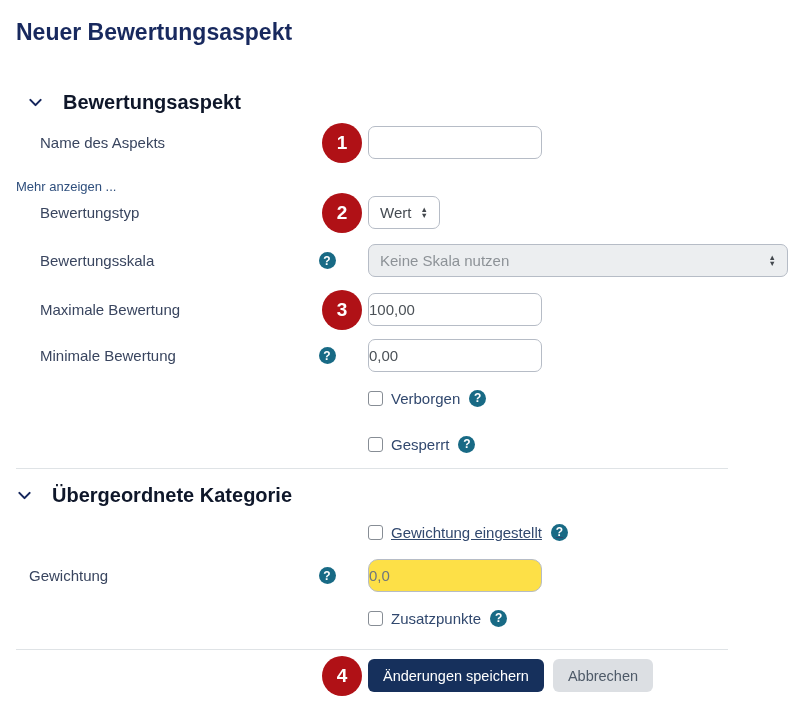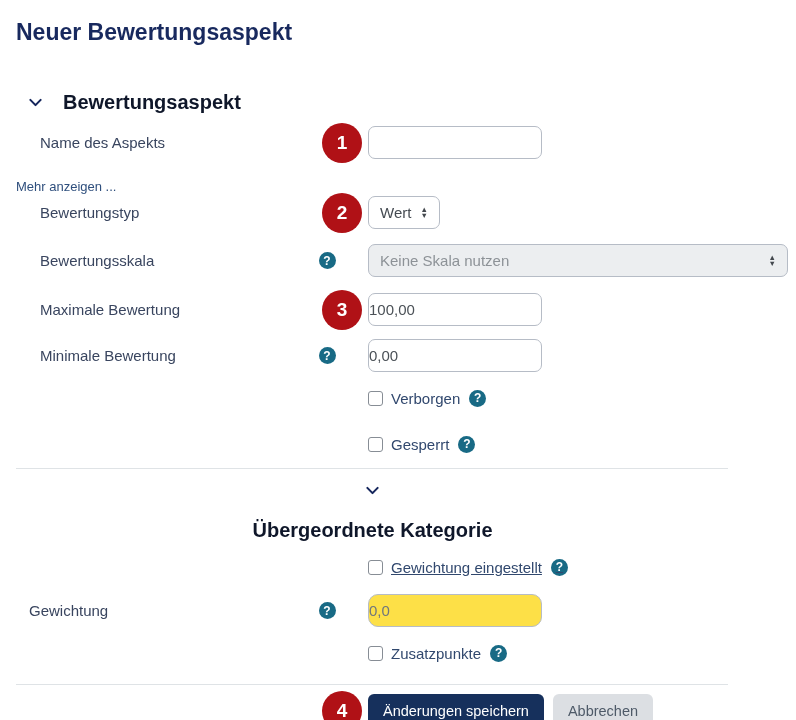--- a/index.html
+++ b/index.html
@@ -19,21 +19,21 @@
     color: #18295e;
   }
 
   
   .section-header {
     display: flex; align-items: center; gap: 20px;
     font-size: 20px; line-height: 24px; font-weight: 700;
     color: #0f172a; cursor: pointer;
   }
   .section-header.s1 { margin-top: 44px; padding-left: 12px; }
-  .section-header.s2 { margin-top: 14px; padding-left: 1px; flex-direction: column; }
+  .section-header.s2 { margin-top: 14px; padding-left: 1px; }
   .chev { display: inline-flex; align-items: center; }
 
   
   .frow { display: flex; align-items: center; }
   .c1 { flex: 0 0 286px; padding-left: 24px; font-size: 15px; color: #39455f; }
   .c1.s2pad { padding-left: 13px; }
   .c2 { flex: 0 0 50px; position: relative; display: flex; align-items: center; justify-content: center; min-height: 18px; }
   .c3 { flex: 1 1 auto; padding-left: 16px; display: flex; align-items: center; }
 
   

